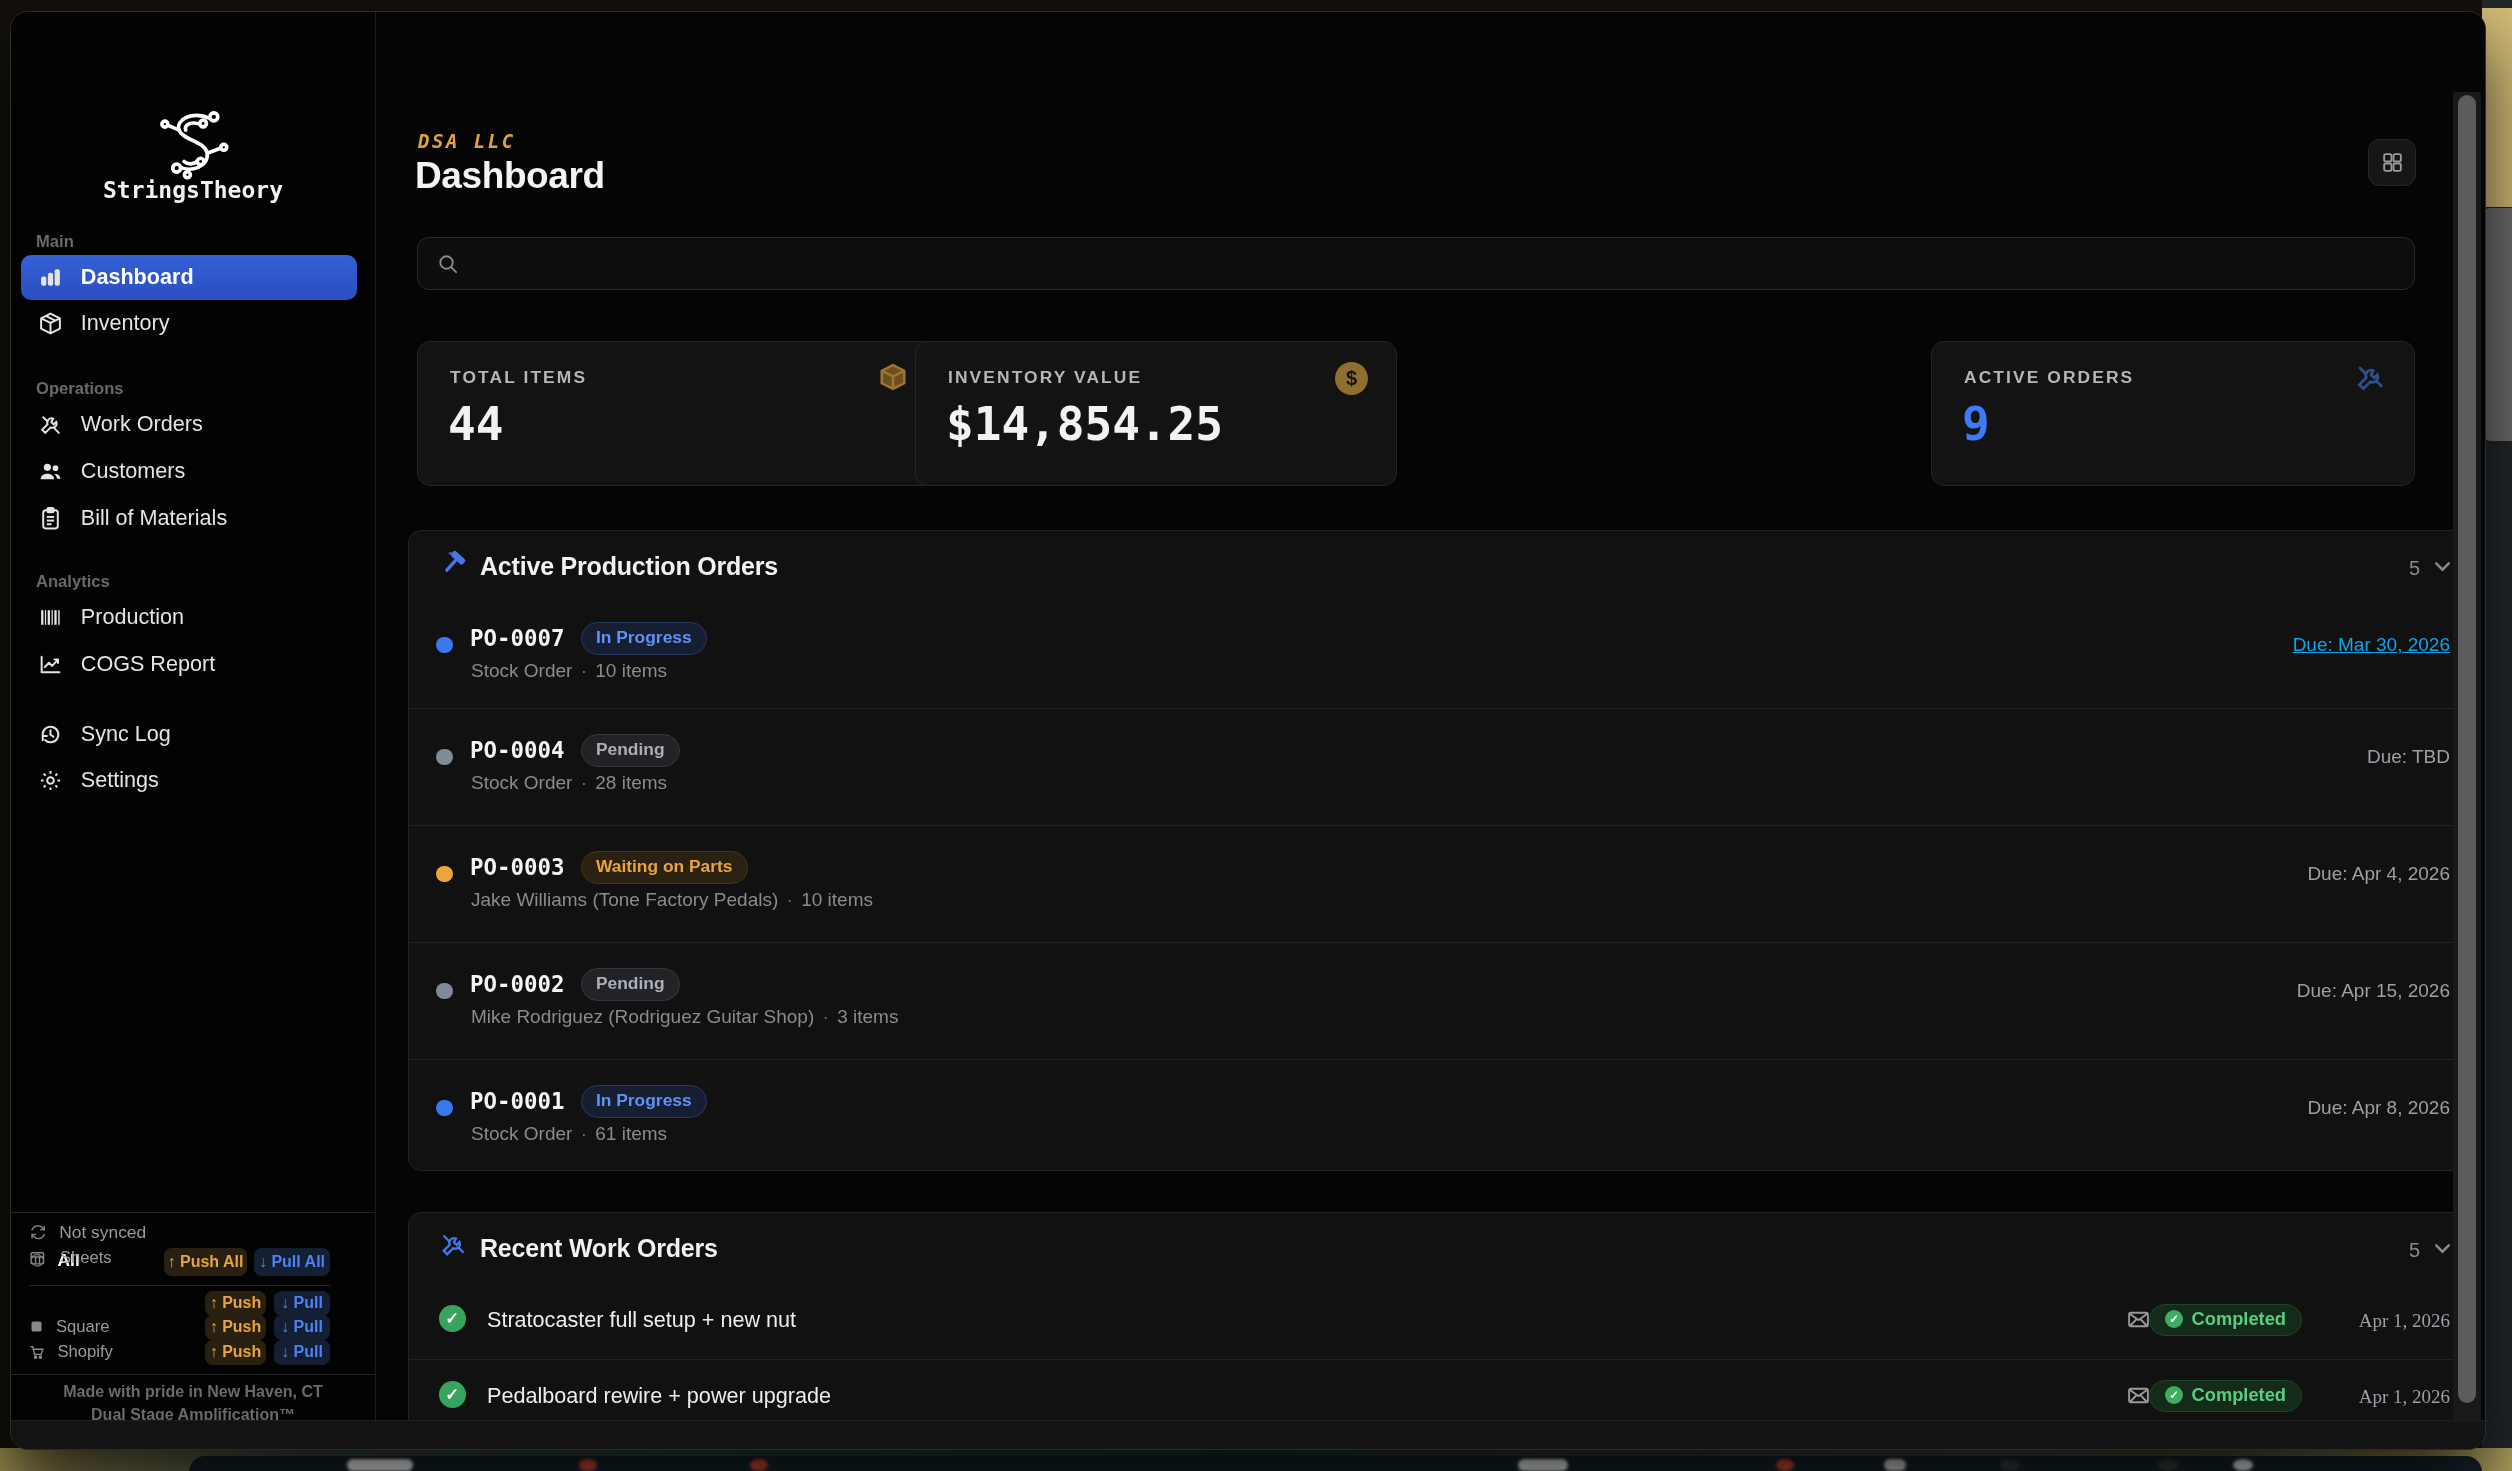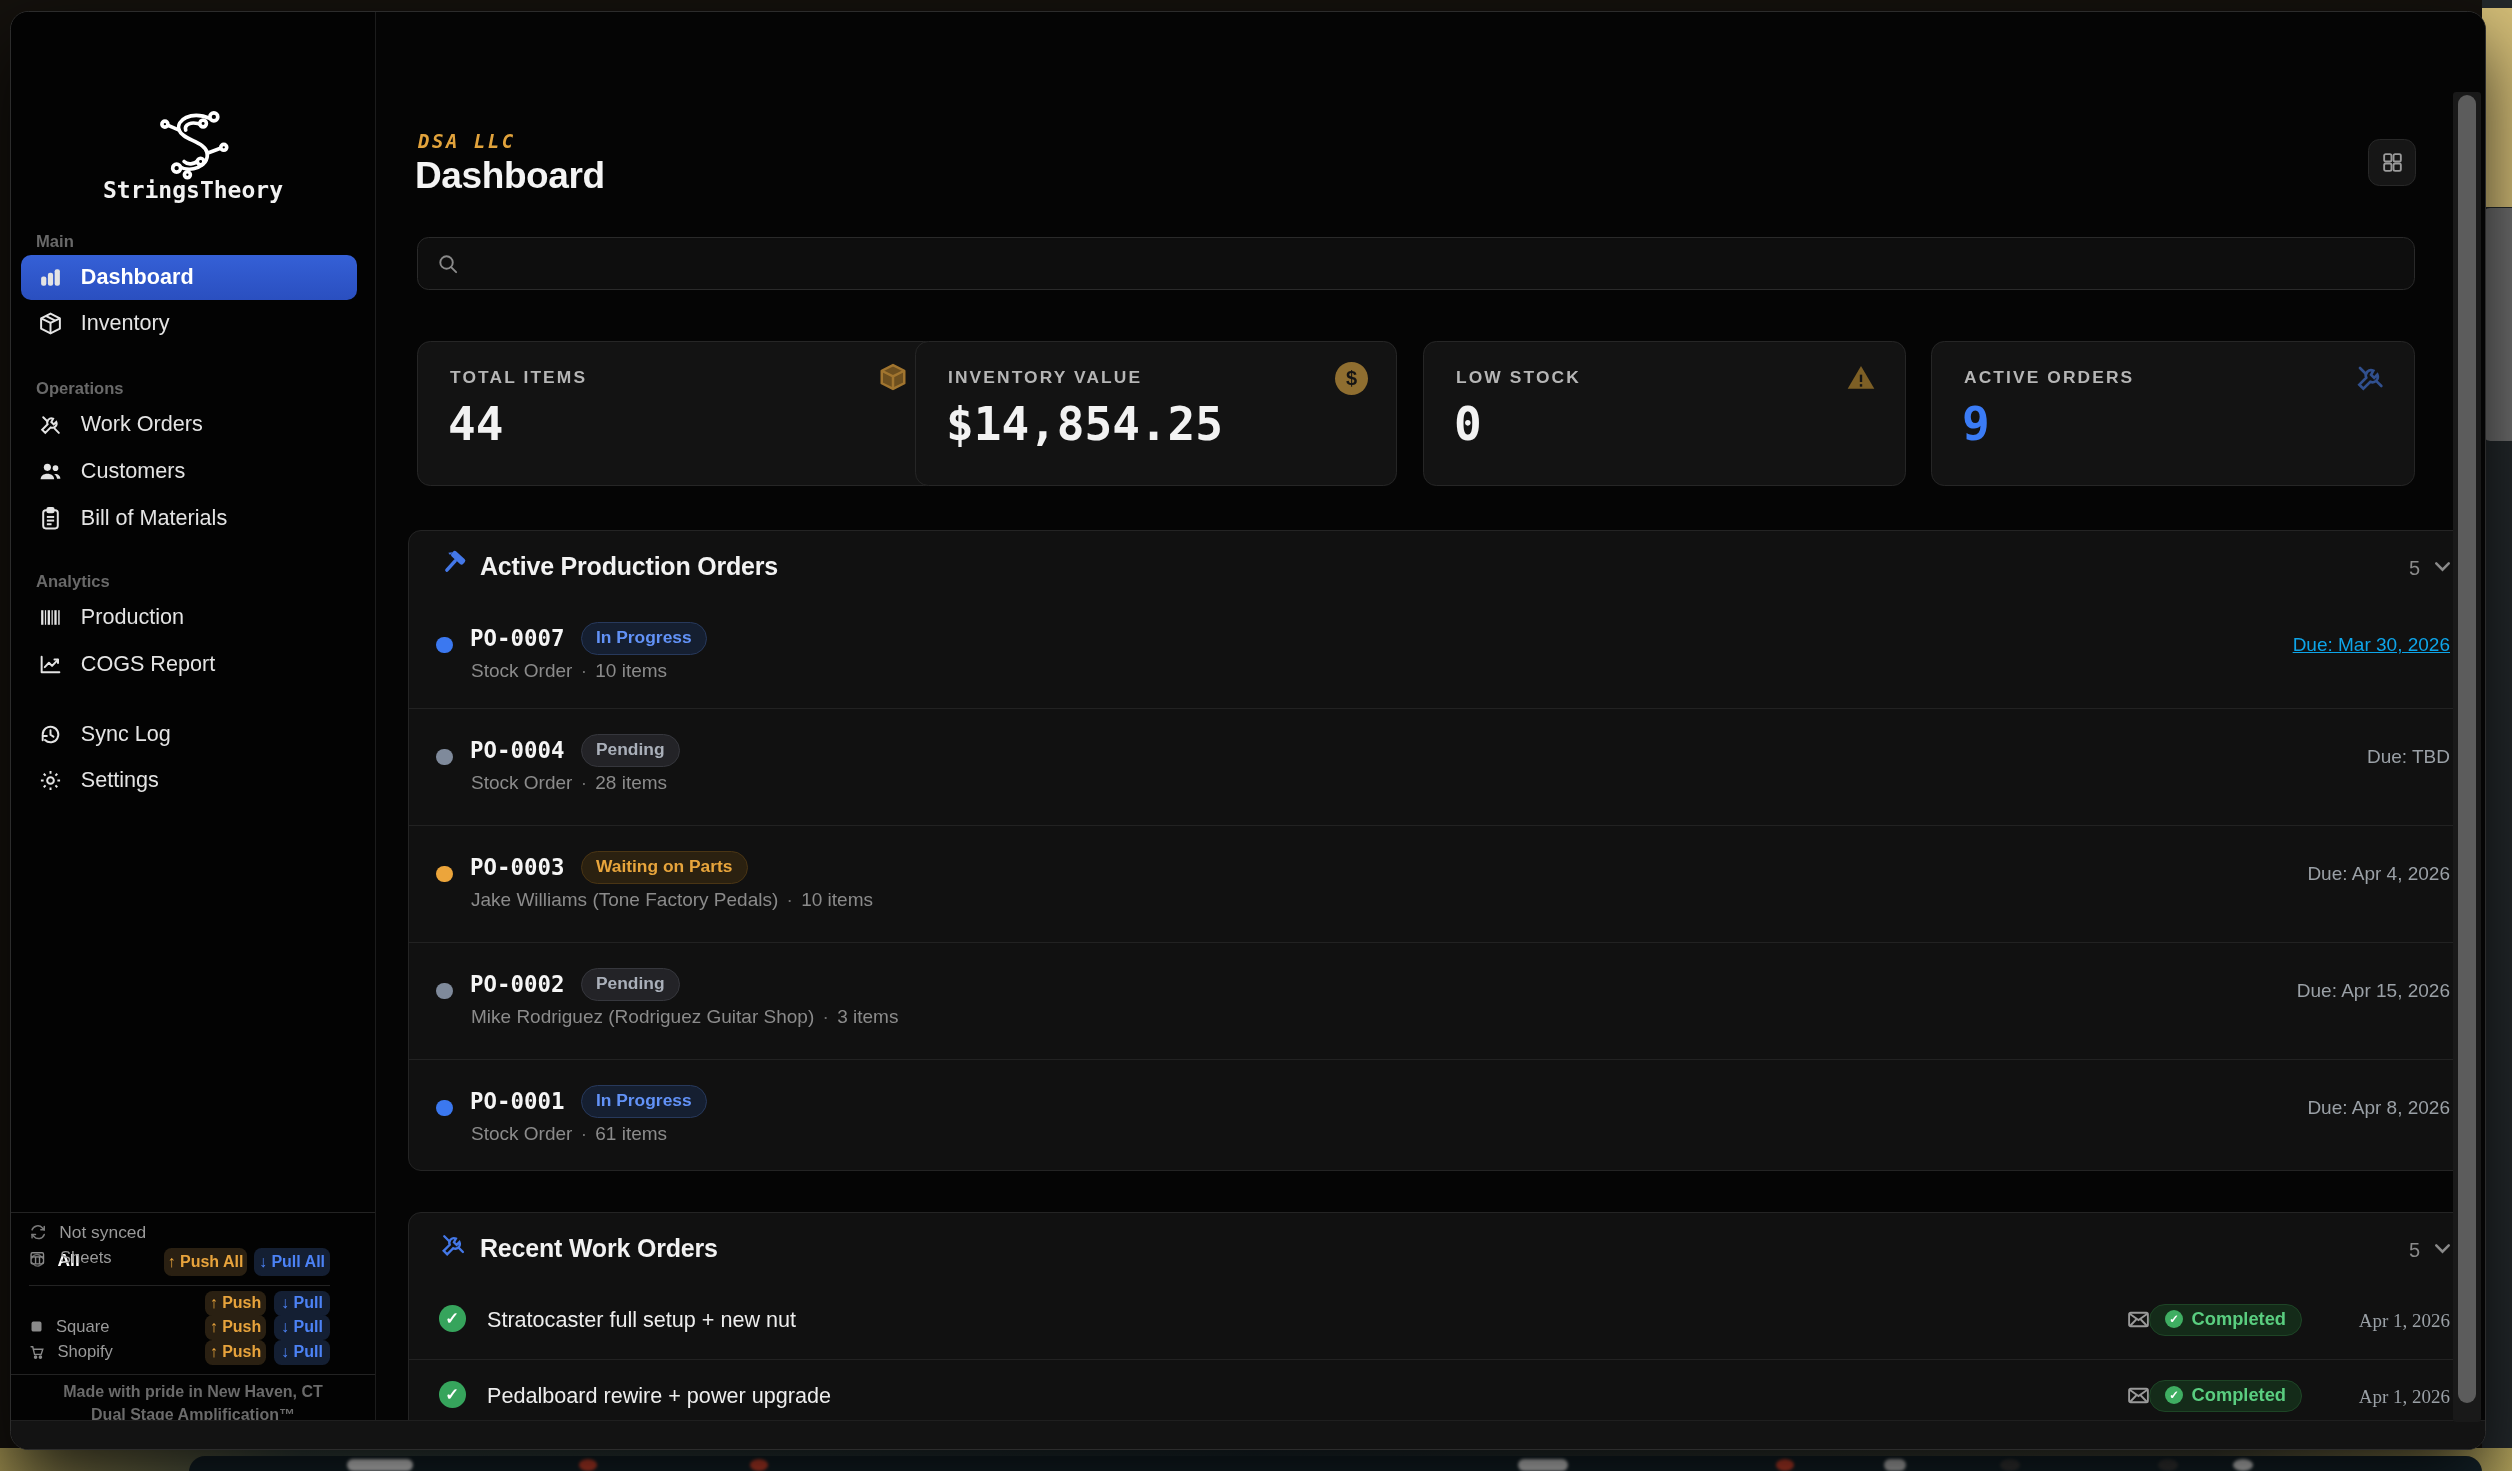--- a/index.html
+++ b/index.html
@@ -320,31 +320,20 @@
             <path d="M3 7 L12 11.5 L21 7"></path>
             <path d="M12 11.5 V21.5"></path>
           </svg>
       </span>
     </div>
     <div class="scard" style="left:539px;width:482px;">
       <div class="slabel">INVENTORY VALUE</div>
       <div class="sval mono">$14,854.25</div>
       <span class="sicon" style="width:33px;height:33px;border-radius:50%;background:#8f6e30;color:#141414;display:flex;align-items:center;justify-content:center;font-size:20px;font-weight:700;">$</span>
     </div>
-    <div class="scard" style="left:1047px;width:483px;">
-      <div class="slabel">LOW STOCK</div>
-      <div class="sval mono">0</div>
-      <span class="sicon">
-        <svg width="32" height="32" viewBox="0 0 24 24" fill="#7d5f25">
-            <path d="M12 3 L22 20 H2 Z"></path>
-            <rect x="11.1" y="9.5" width="1.8" height="5.5" fill="#141414"></rect>
-            <rect x="11.1" y="16.6" width="1.8" height="1.9" fill="#141414"></rect>
-          </svg>
-      </span>
-    </div>
     <div class="scard" style="left:1555px;width:484px;">
       <div class="slabel">ACTIVE ORDERS</div>
       <div class="sval mono blue">9</div>
       <span class="sicon">
         <svg width="32" height="32" viewBox="0 0 24 24" fill="none" stroke="#31508f" stroke-width="2" stroke-linecap="round">
             <path d="M14.5 6.5a4 4 0 0 0-5.3 5.3L4 17l3 3 5.2-5.2a4 4 0 0 0 5.3-5.3l-2.4 2.4-2.3-2.3z"></path>
             <path d="M17 14.5l3.5 3.5"></path>
             <path d="M4.5 4.5L9 9"></path>
           </svg>
       </span>

